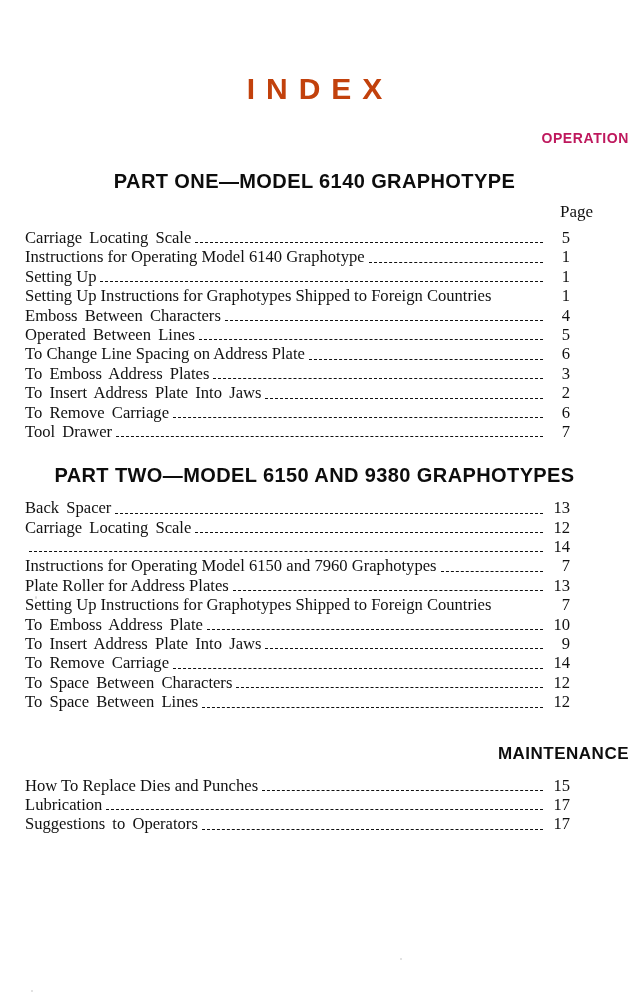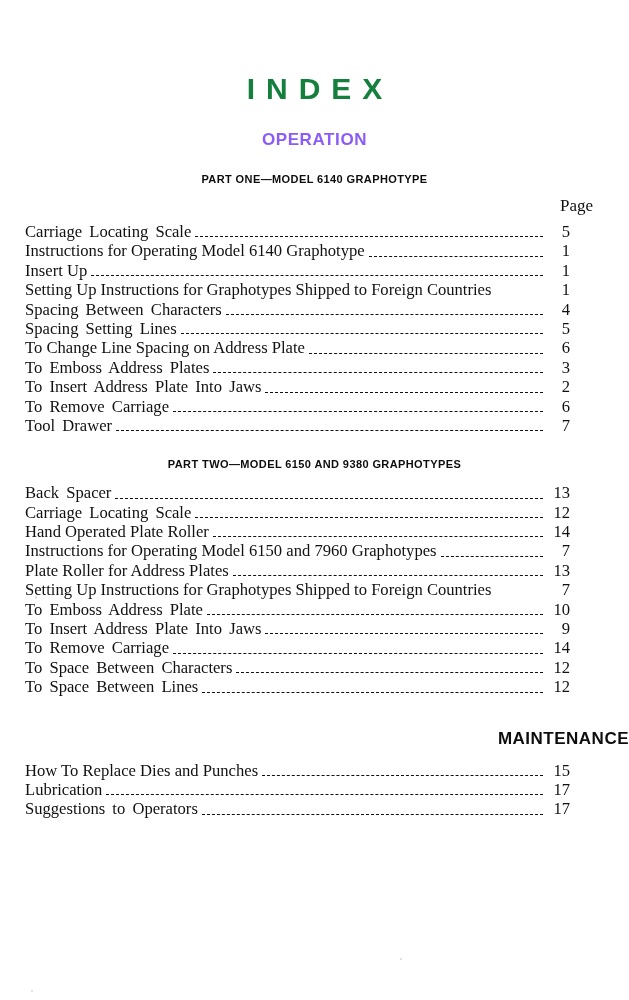--- a/index.html
+++ b/index.html
@@ -24,42 +24,42 @@
   }
 
   
   .title-index {
     text-align: center;
     font-family: "Liberation Sans", "DejaVu Sans", sans-serif;
     font-size: 30px;
     font-weight: 700;
     letter-spacing: 11px;
     text-indent: 11px;
-    color: #15803d;
+    color: #c2410c;
     margin: 0;
     padding-top: 74px;
     line-height: 1;
   }
 
   .heading-operation {
-    text-align: center;
+    text-align: right;
     font-family: "Liberation Sans", "DejaVu Sans", sans-serif;
-    font-size: 17px;
+    font-size: 14px;
     font-weight: 600;
     letter-spacing: 0.6px;
-    color: #8b5cf6;
+    color: #be185d;
     margin: 0;
     padding-top: 27px;
     line-height: 1;
   }
 
   .heading-part {
     text-align: center;
     font-family: "Liberation Sans", "DejaVu Sans", sans-serif;
-    font-size: 11px;
+    font-size: 20px;
     font-weight: 600;
     letter-spacing: 0.4px;
     color: #0d0d0d;
     margin: 0;
     line-height: 1;
   }
   .heading-part.part-one { padding-top: 26px; }
   .heading-part.part-two { padding-top: 24px; }
 
   .heading-maintenance {
@@ -177,36 +177,36 @@
         <span class="entry-title loose">Carriage Locating Scale</span>
         <span class="leader"></span>
         <span class="entry-page">5</span>
       </li>
       <li class="entry">
         <span class="entry-title">Instructions for Operating Model 6140 Graphotype</span>
         <span class="leader"></span>
         <span class="entry-page">1</span>
       </li>
       <li class="entry">
-        <span class="entry-title">Insert Up</span>
+        <span class="entry-title">Setting Up</span>
         <span class="leader"></span>
         <span class="entry-page">1</span>
       </li>
       <li class="entry no-leader">
         <span class="entry-title">Setting Up Instructions for Graphotypes Shipped to Foreign Countries</span>
         <span class="leader"></span>
         <span class="entry-page">1</span>
       </li>
       <li class="entry">
-        <span class="entry-title loose">Spacing Between Characters</span>
+        <span class="entry-title loose">Emboss Between Characters</span>
         <span class="leader"></span>
         <span class="entry-page">4</span>
       </li>
       <li class="entry">
-        <span class="entry-title loose">Spacing Setting Lines</span>
+        <span class="entry-title loose">Operated Between Lines</span>
         <span class="leader"></span>
         <span class="entry-page">5</span>
       </li>
       <li class="entry">
         <span class="entry-title">To Change Line Spacing on Address Plate</span>
         <span class="leader"></span>
         <span class="entry-page">6</span>
       </li>
       <li class="entry">
         <span class="entry-title loose">To Emboss Address Plates</span>
@@ -237,21 +237,20 @@
         <span class="entry-title loose">Back Spacer</span>
         <span class="leader"></span>
         <span class="entry-page">13</span>
       </li>
       <li class="entry">
         <span class="entry-title loose">Carriage Locating Scale</span>
         <span class="leader"></span>
         <span class="entry-page">12</span>
       </li>
       <li class="entry">
-        <span class="entry-title">Hand Operated Plate Roller</span>
         <span class="leader"></span>
         <span class="entry-page">14</span>
       </li>
       <li class="entry">
         <span class="entry-title">Instructions for Operating Model 6150 and 7960 Graphotypes</span>
         <span class="leader"></span>
         <span class="entry-page">7</span>
       </li>
       <li class="entry">
         <span class="entry-title">Plate Roller for Address Plates</span>

